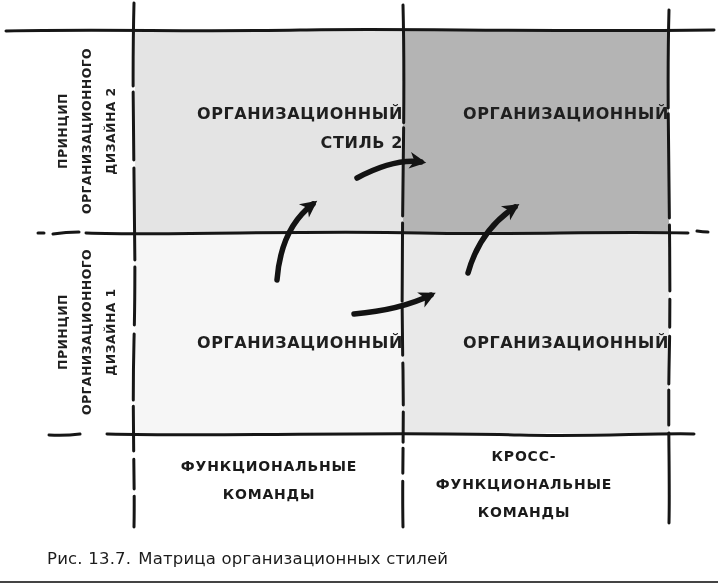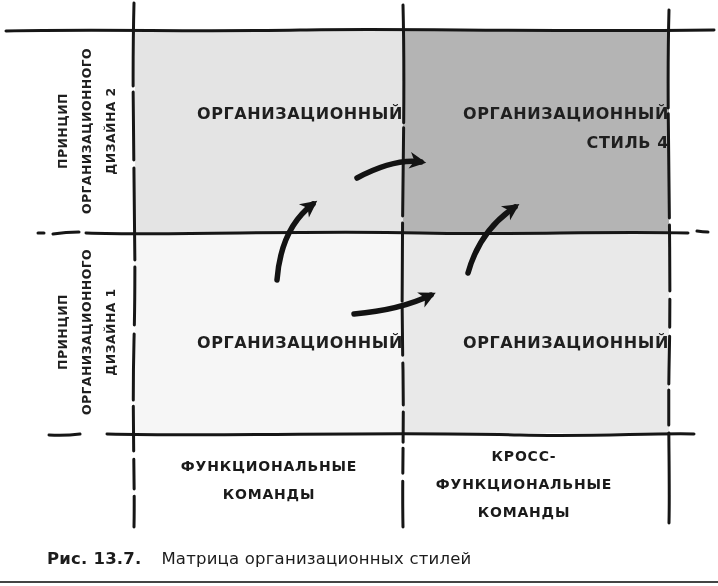--- a/index.html
+++ b/index.html
@@ -63,21 +63,21 @@
   }
   #caption {
     position: absolute;
     left: 47px;
     top: 549px;
     font-size: 16.5px;
     letter-spacing: 0.2px;
     color: #1c1c1c;
     white-space: nowrap;
   }
-  #caption .cap-num { font-weight: bold; margin-right: 20px; }
+  #caption .cap-num { font-weight: normal; margin-right: 7px; }
   #page-divider {
     position: absolute;
     left: 0;
     top: 581px;
     width: 718px;
     height: 2px;
     background: #444444;
   }
 </style>
 </head>
@@ -116,24 +116,24 @@
     <div>ДИЗАЙНА 2</div>
   </div>
   <div class="axis-label-y" style="left:-33px; top:296px;">
     <div>ПРИНЦИП</div>
     <div>ОРГАНИЗАЦИОННОГО</div>
     <div>ДИЗАЙНА 1</div>
   </div>
 
   <div class="quad-label" style="left:135px; top:99px; width:268px;">
     <div>ОРГАНИЗАЦИОННЫЙ</div>
+    <div>СТИЛЬ 2</div>
   </div>
   <div class="quad-label" style="left:403px; top:99px; width:266px;">
     <div>ОРГАНИЗАЦИОННЫЙ</div>
-    <div>СТИЛЬ 4</div>
   </div>
   <div class="quad-label" style="left:135px; top:328px; width:268px;">
     <div>ОРГАНИЗАЦИОННЫЙ</div>
   </div>
   <div class="quad-label" style="left:403px; top:328px; width:266px;">
     <div>ОРГАНИЗАЦИОННЫЙ</div>
   </div>
 
   <div class="axis-label-x" style="left:135px; top:452px; width:268px;">
     <div>ФУНКЦИОНАЛЬНЫЕ</div>

